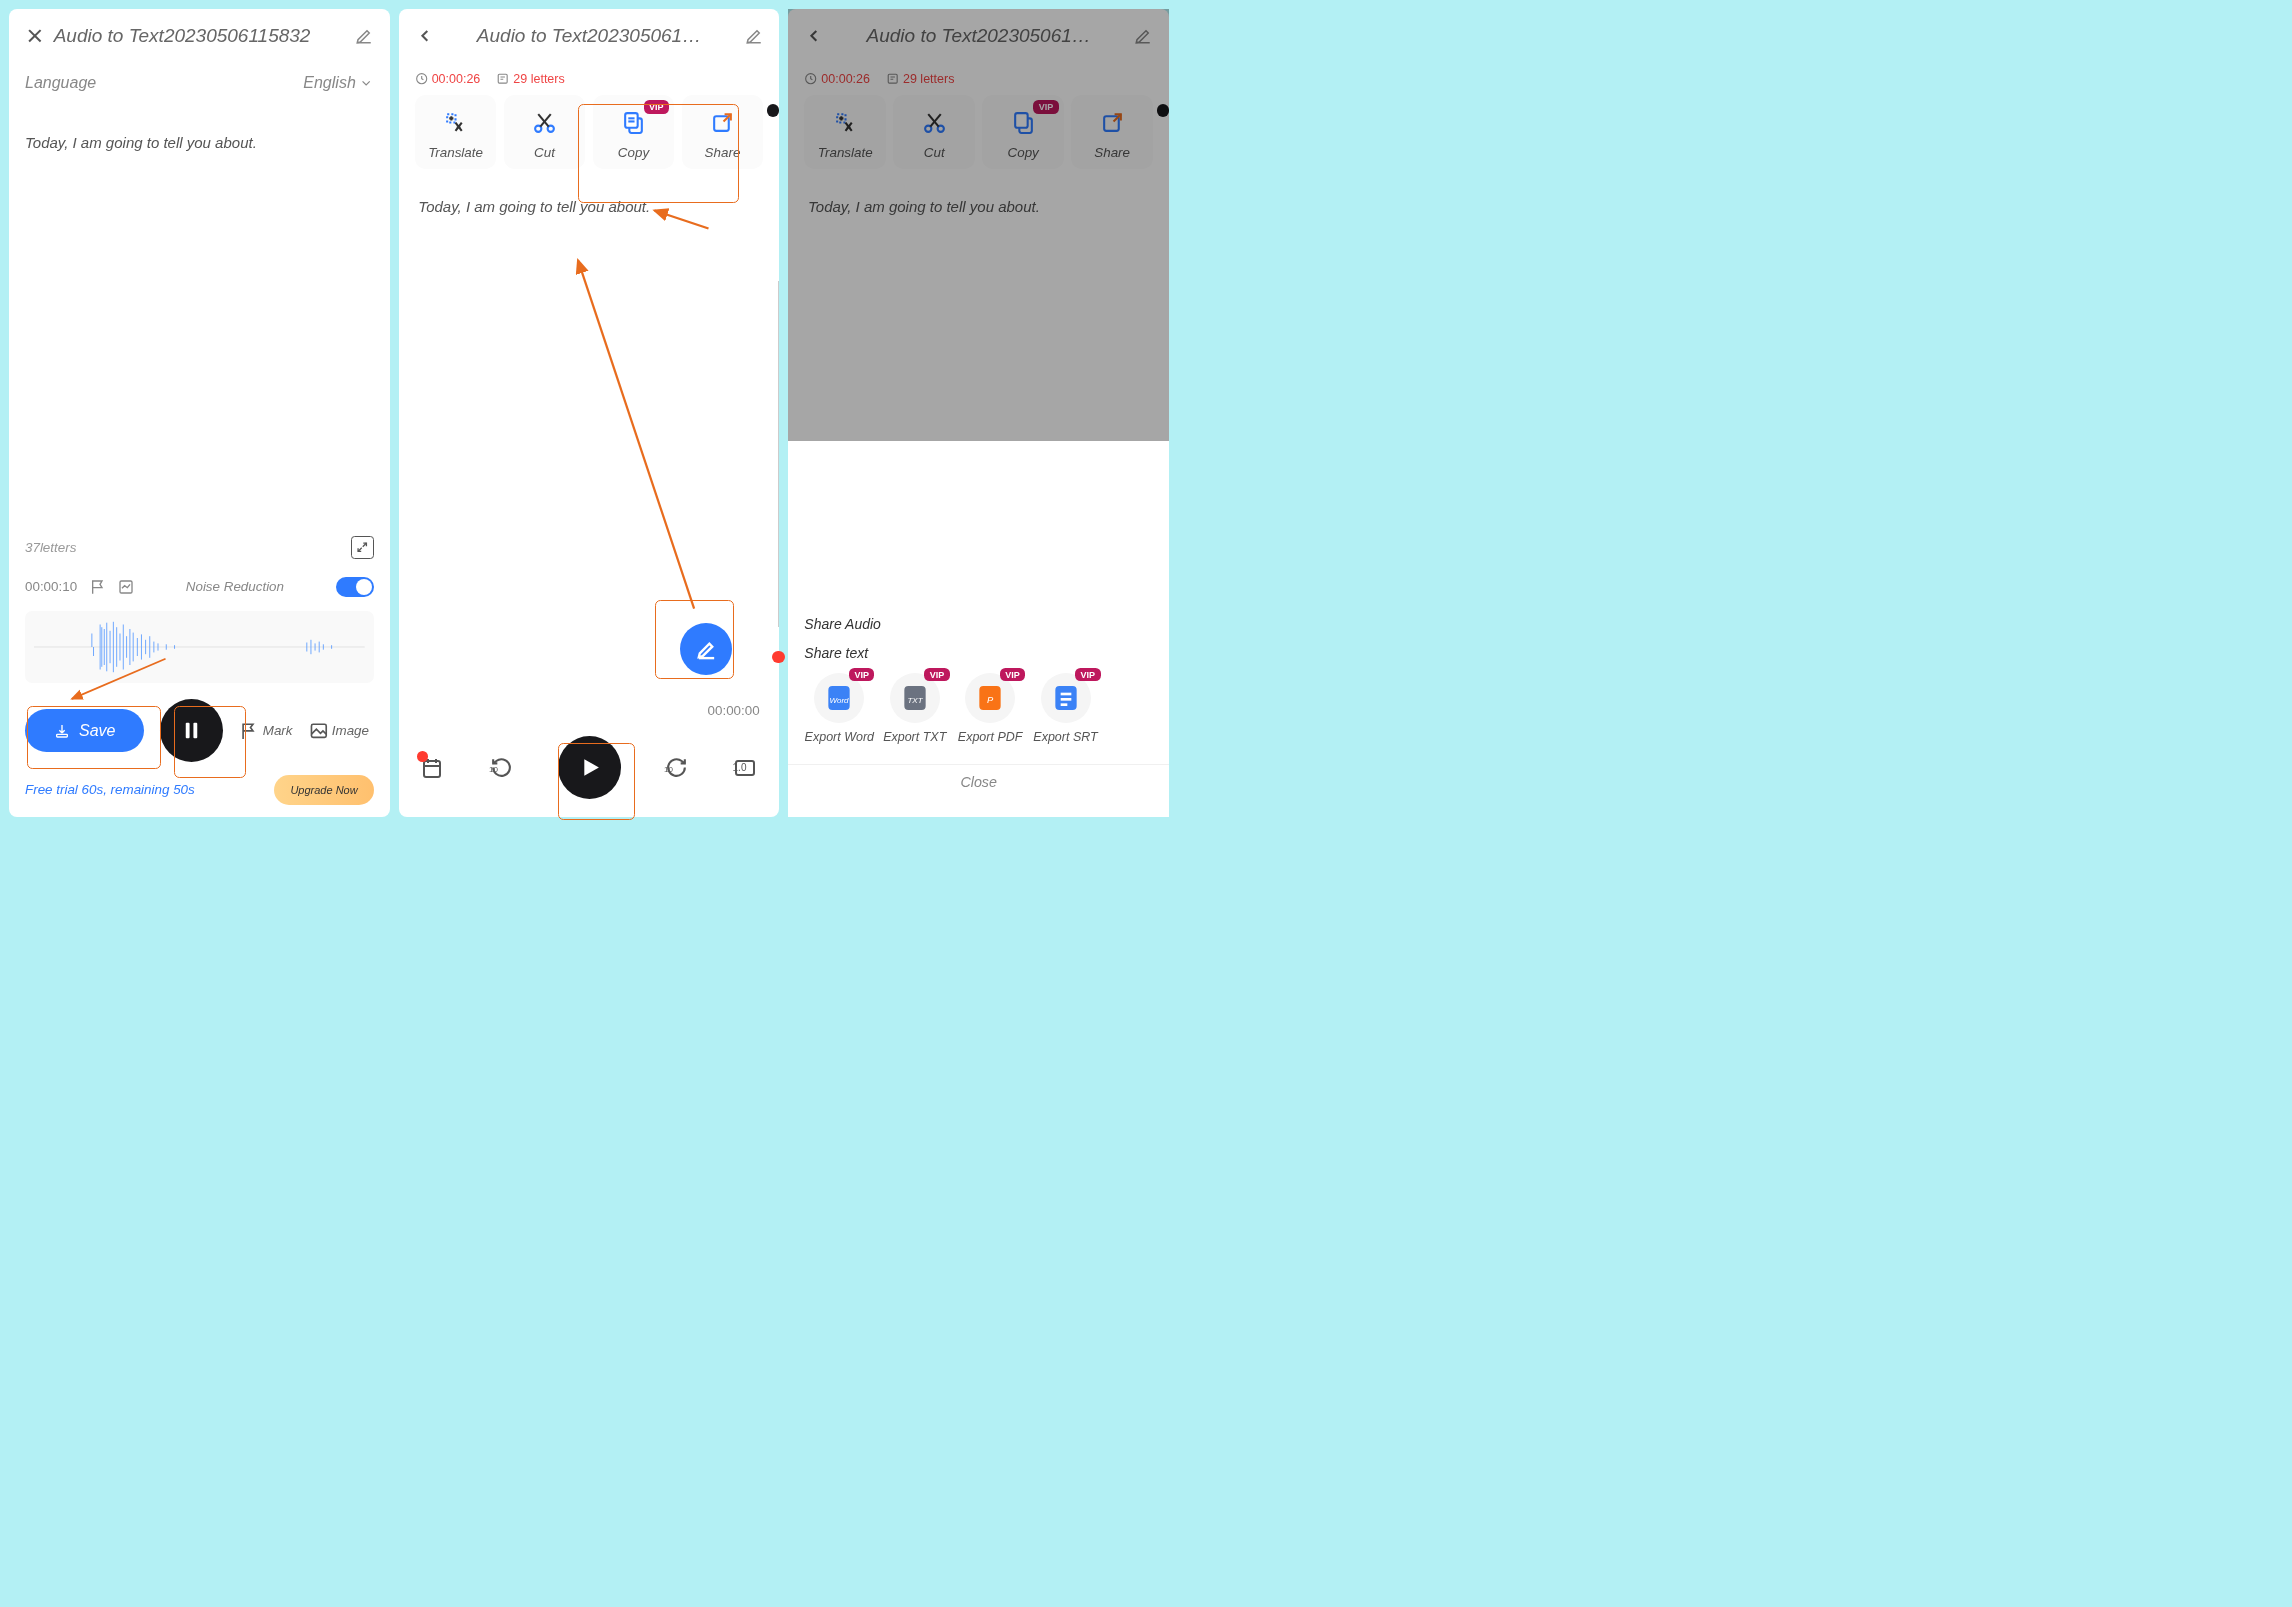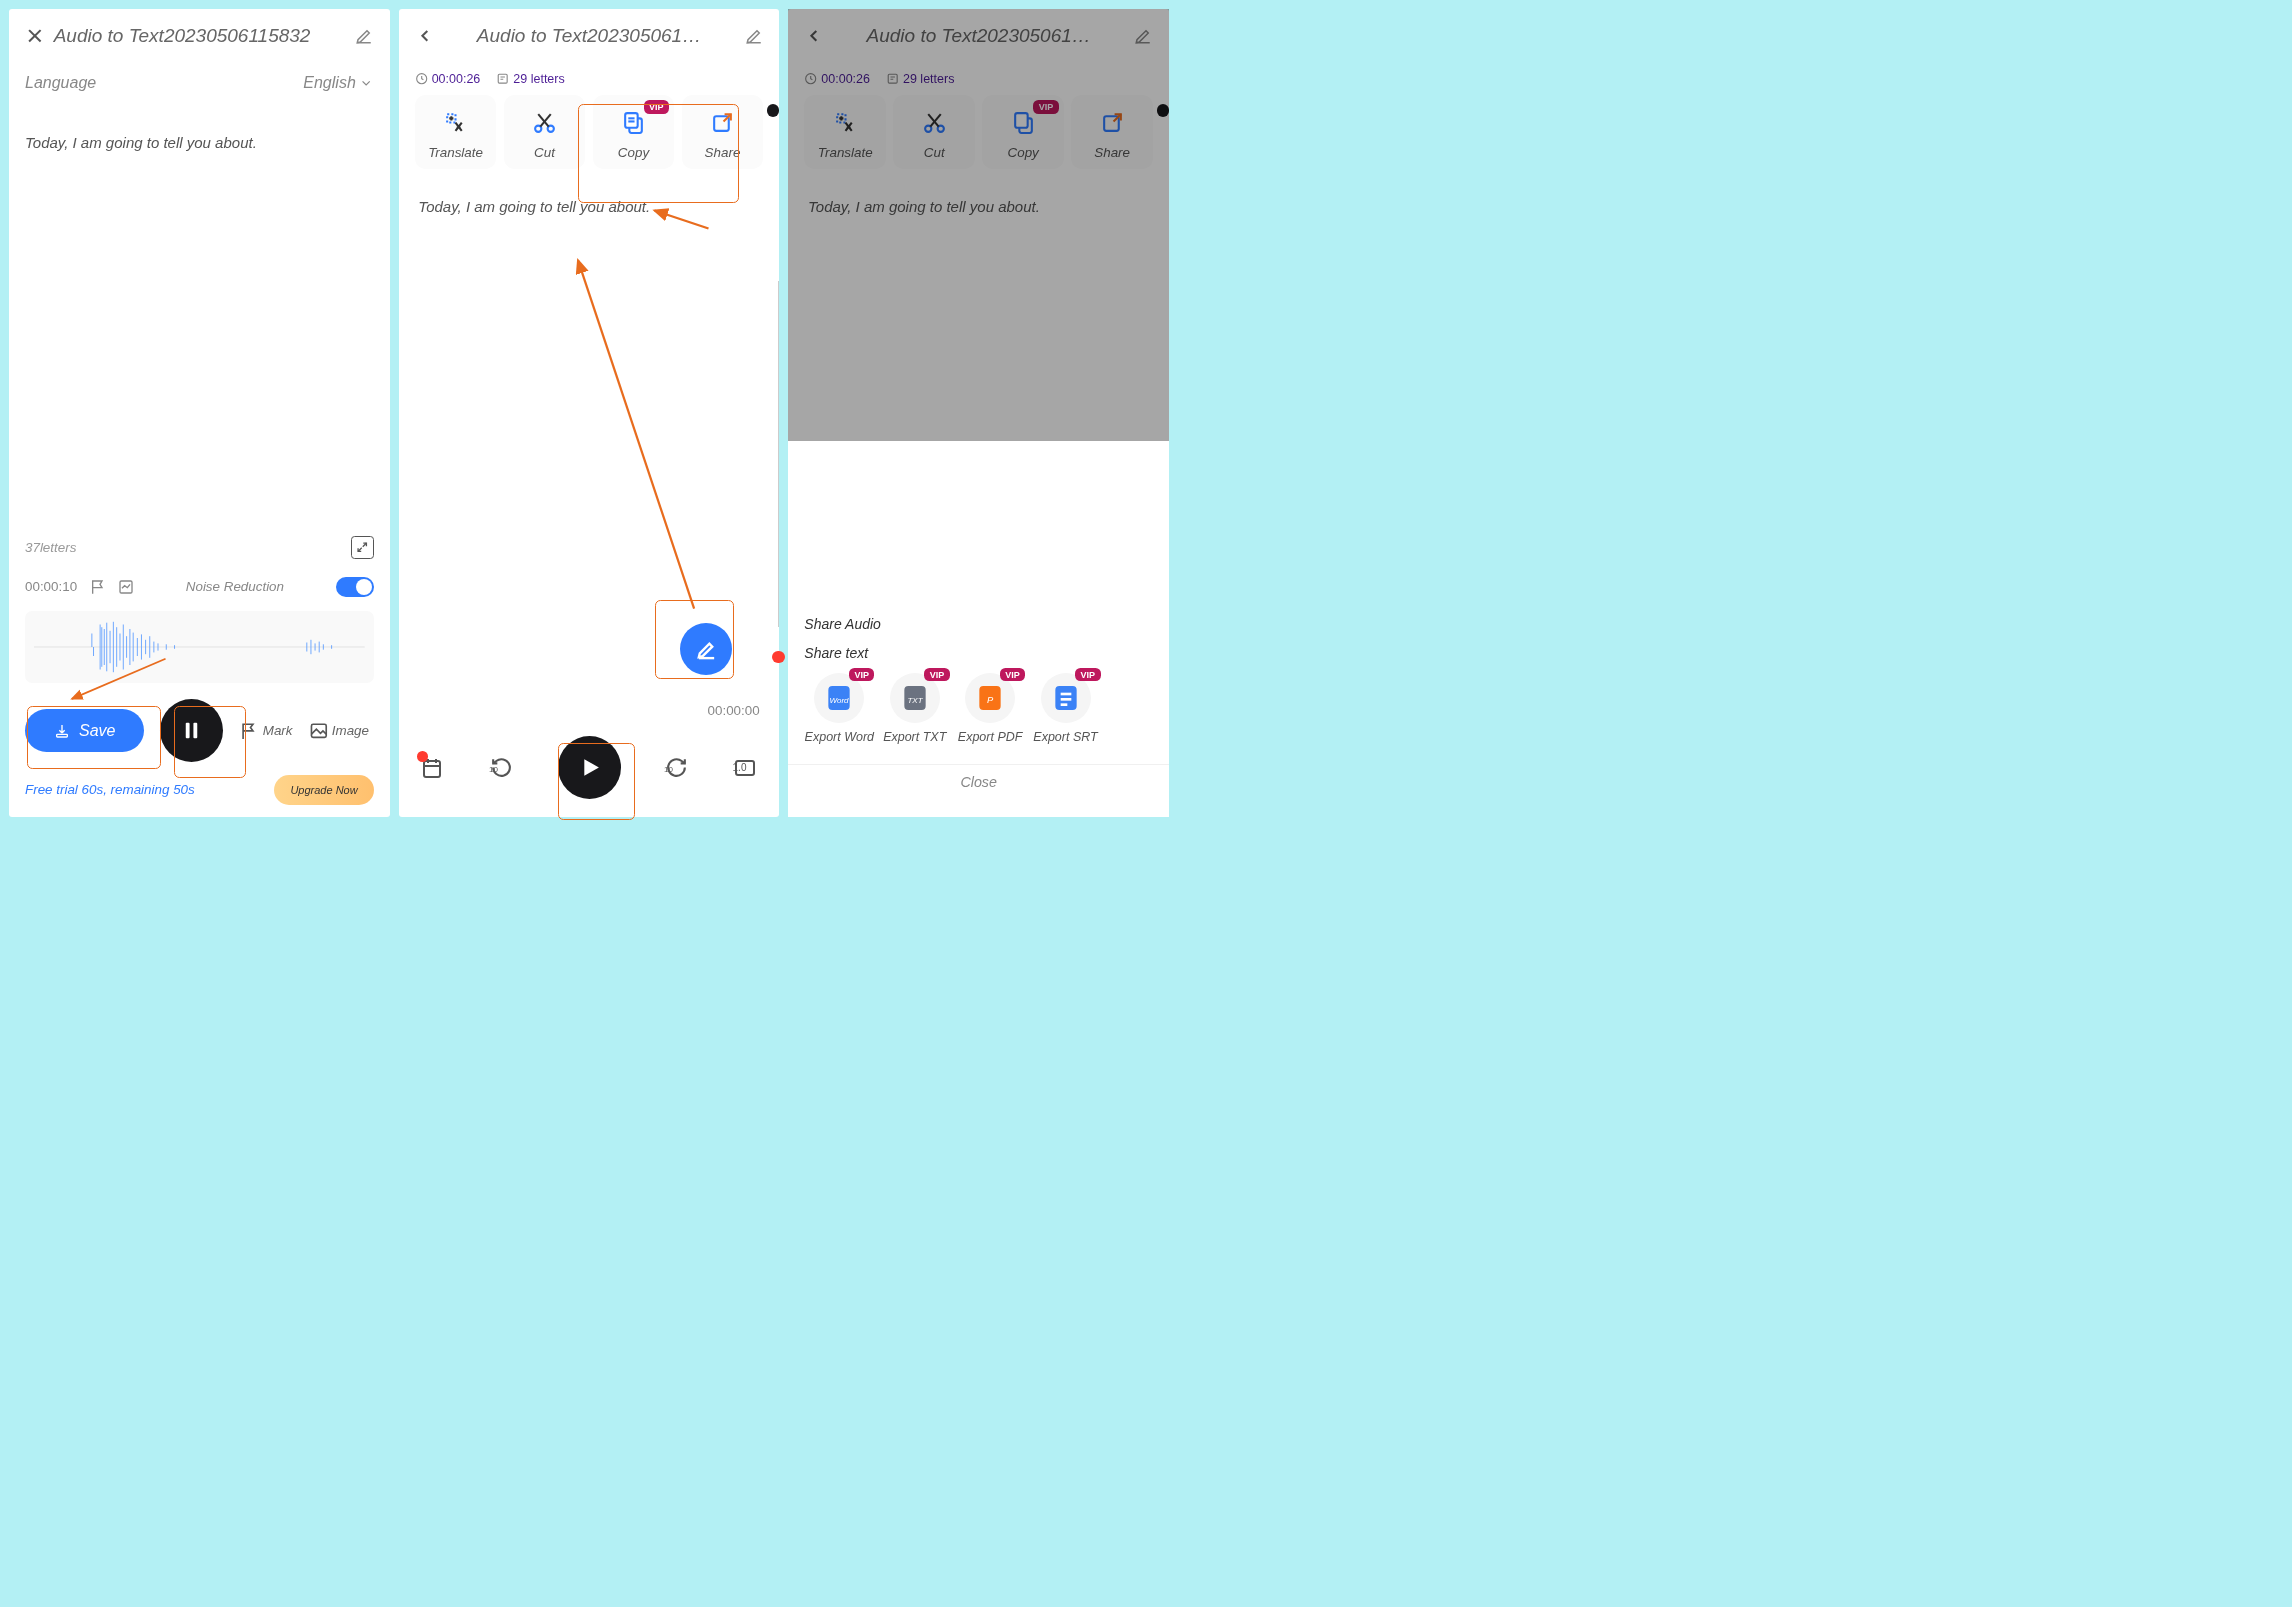--- a/index.html
+++ b/index.html
@@ -7,21 +7,21 @@
     background: #b3f0f4;
     font-family: -apple-system, 'Segoe UI', sans-serif;
     display: flex;
     gap: 9px;
     padding: 9px;
     height: 826px;
     width: 1178px;
   }
   .screen {
     background: #fff;
-    border-radius: 3px;
+    border-radius: 8px;
     width: 385px;
     height: 100%;
     display: flex;
     flex-direction: column;
     position: relative;
   }
   .header {
     display: flex;
     align-items: center;
     padding: 12.5px 16px;
@@ -49,21 +49,21 @@
   .ctl-row{display:flex;align-items:center;gap:16px;margin-top:16px;}
   .save-btn{background:#2f7bff;color:#fff;border-radius:27px;padding:12.5px 29px;display:flex;align-items:center;gap:9px;font-size:16px;font-style:italic;}
   .circle-btn{width:63px;height:63px;background:#18181b;border-radius:50%;display:flex;align-items:center;justify-content:center;}
   .mini-stack{display:flex;flex-direction:row;align-items:center;gap:3.6px;color:#666;font-style:italic;font-size:13.4px;}
   .bottom-bar{display:flex;align-items:center;justify-content:space-between;padding:12.5px 16px;}
   .trial-text{font-size:13.4px;font-style:italic;color:#555;}
   .trial-text span{color:#2f7bff;}
   .upgrade-btn{background:linear-gradient(90deg,#ffd48a,#ffc06e);padding:9px 16px;border-radius:18px;font-size:11px;font-style:italic;color:#333;}
   .hlbox{position:absolute;border:1.8px solid #e86c1e;border-radius:5.4px;pointer-events:none;}
   .arrow{position:absolute;pointer-events:none;}
-  .meta-row{display:flex;gap:16px;padding:9px 16px;color:#4c1d95;font-size:12.5px;}
+  .meta-row{display:flex;gap:16px;padding:9px 16px;color:#ef4444;font-size:12.5px;}
   .meta-item{display:flex;align-items:center;gap:3.6px;}
   .action-row{display:flex;gap:7.2px;padding:0 16px 12.5px;position:relative;}
   .action-card{flex:1;background:#fbfbfb;border-radius:10.7px;padding:14.3px 0 9px;display:flex;flex-direction:column;align-items:center;gap:9px;font-style:italic;font-size:13.4px;color:#555;position:relative;}
   .vip-tag{position:absolute;top:5.4px;right:5.4px;background:#be185d;color:#fff;font-size:9px;padding:1.8px 5.4px;border-radius:5.4px;font-style:normal;font-weight:600;}
   .action-icon{width:27px;height:27px;display:flex;align-items:center;justify-content:center;}
   .text-area{padding:0 19.7px;flex:1;position:relative;}
   .scroll-line{position:absolute;right:0;top:99px;bottom:72px;width:1.8px;background:#ccc;}
   .scroll-dot{position:absolute;right:-5.4px;width:12.5px;height:12.5px;border-radius:50%;}
   .fab{position:absolute;bottom:142px;right:47px;width:52px;height:52px;background:#2f7bff;border-radius:50%;display:flex;align-items:center;justify-content:center;}
   .time-label{text-align:right;font-size:13.4px;color:#888;padding:3.6px 19.7px 9px;}

